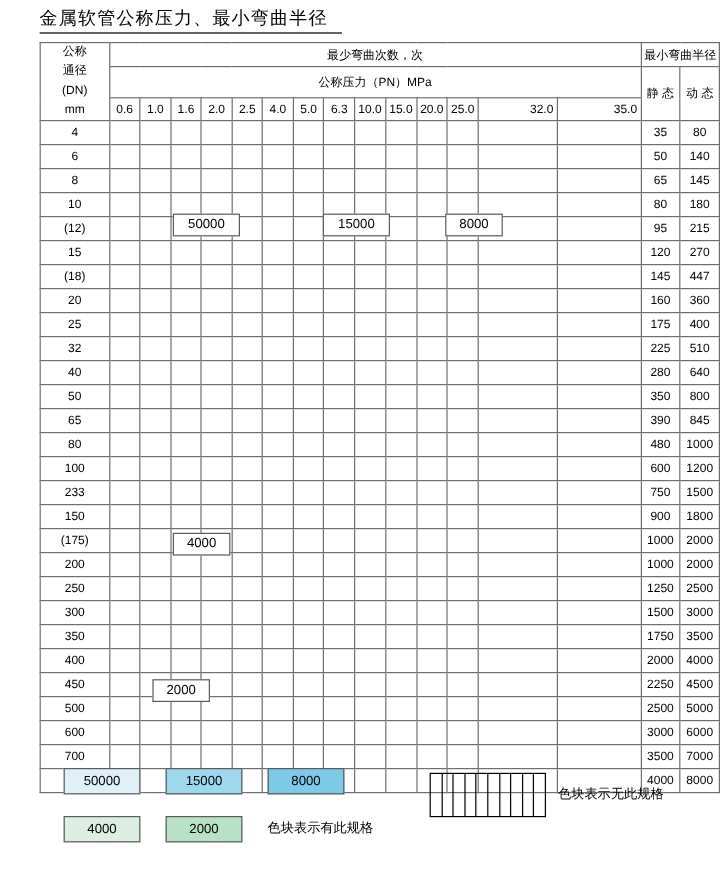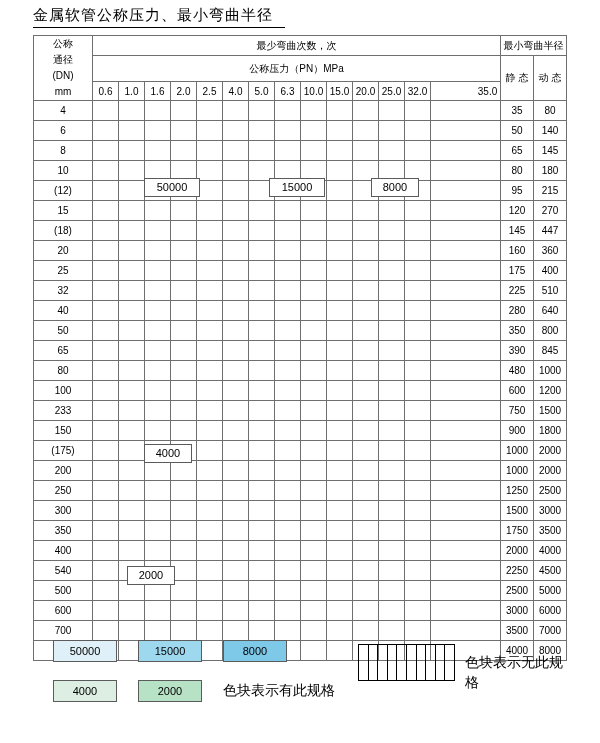--- a/index.html
+++ b/index.html
@@ -58,21 +58,21 @@
     text-align:center;
     line-height:17px;
     height:17px;
   }
   
   #legend{position:absolute;left:33px;top:636px;width:534px;height:82px;}
   .lg-swatch{
     position:absolute;width:62px;height:20px;border:1px solid #5b5b5b;
     font-size:11px;line-height:20px;text-align:center;
   }
-  .lg-note{position:absolute;font-size:14px;line-height:20px;}
+  .lg-note{position:absolute;font-size:11px;line-height:20px;}
   #lg-grid{
     position:absolute;left:325px;top:8px;width:95px;height:35px;
     border:1px solid #000;display:flex;
   }
   #lg-grid i{flex:1;border-right:1px solid #000;}
   #lg-grid i:last-child{border-right:none;}
 </style>
 </head>
 <body>
 
@@ -102,21 +102,21 @@
         <td class="hdr pc" style="height: 18px;">1.6</td>
         <td class="hdr pc" style="height: 18px;">2.0</td>
         <td class="hdr pc" style="height: 18px;">2.5</td>
         <td class="hdr pc" style="height: 18px;">4.0</td>
         <td class="hdr pc" style="height: 18px;">5.0</td>
         <td class="hdr pc" style="height: 18px;">6.3</td>
         <td class="hdr pc" style="height: 18px; margin-top: 28px;">10.0</td>
         <td class="hdr pc" style="height: 18px;">15.0</td>
         <td class="hdr pc" style="height: 18px;">20.0</td>
         <td class="hdr pc" style="height: 18px;">25.0</td>
-        <td class="hdr pc" style="height: 18px;">32.0</td>
+        <td class="hdr pc" style="height: 18px; padding-left: 40px;">32.0</td>
         <td class="hdr pc" style="height: 18px; padding-left: 44px;">35.0</td>
       </tr>
       <tr>
         <td class="dncell">4</td>
         <td class="cell pale"></td>
         <td class="cell pale"></td>
         <td class="cell pale"></td>
         <td class="cell pale"></td>
         <td class="cell blue"></td>
         <td class="cell blue"></td>
@@ -543,21 +543,21 @@
         <td class="cell empty"></td>
         <td class="cell empty"></td>
         <td class="cell empty"></td>
         <td class="cell empty"></td>
         <td class="cell empty"></td>
         <td class="cell empty"></td>
         <td class="cell">2000</td>
         <td class="cell">4000</td>
       </tr>
       <tr>
-        <td class="dncell">540</td>
+        <td class="dncell">450</td>
         <td class="cell green"></td>
         <td class="cell green"></td>
         <td class="cell green"></td>
         <td class="cell green"></td>
         <td class="cell green"></td>
         <td class="cell green"></td>
         <td class="cell empty"></td>
         <td class="cell empty"></td>
         <td class="cell empty"></td>
         <td class="cell empty"></td>

